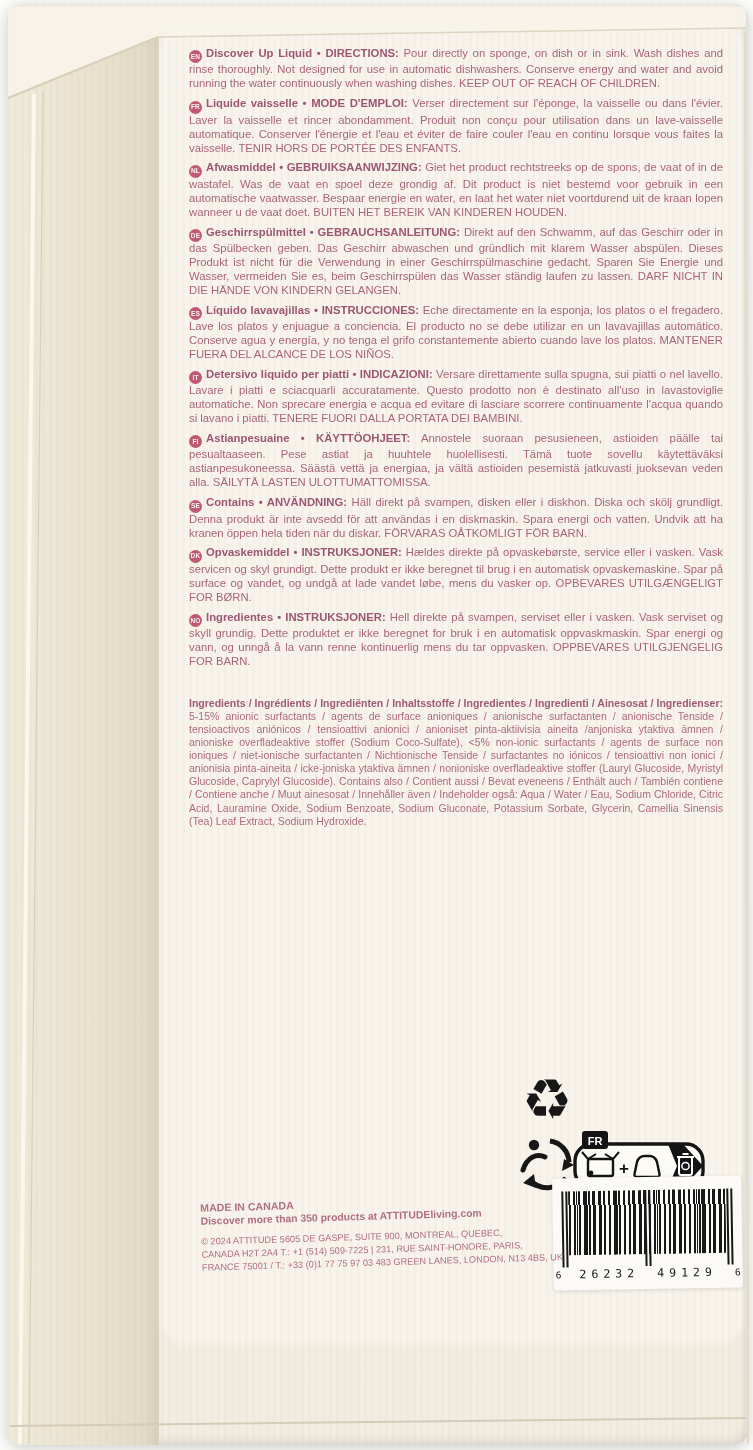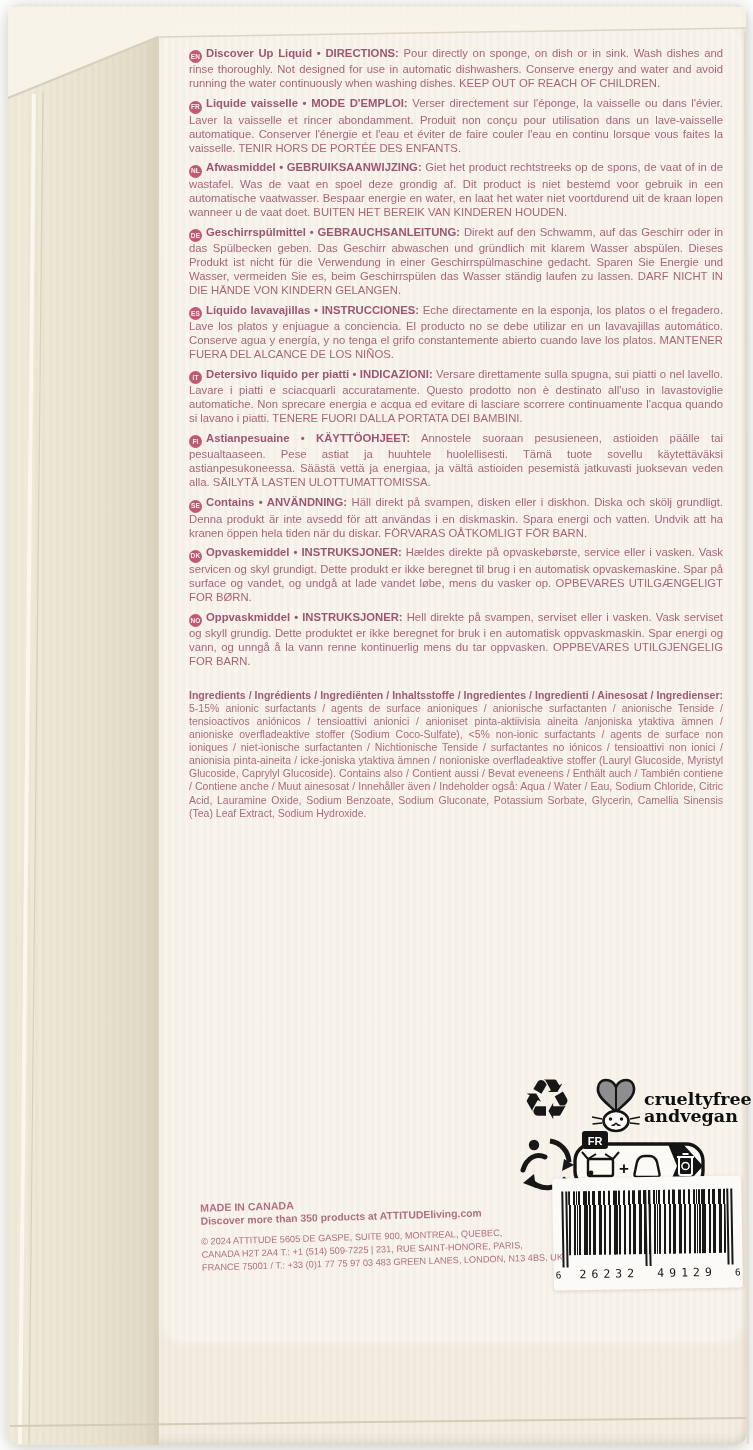--- a/index.html
+++ b/index.html
@@ -18,21 +18,21 @@
        background:#f8f4ec;box-shadow:0 0 12px rgba(255,255,255,.9);}
   .edges{position:absolute;inset:0;pointer-events:none;}
 
   
   .content{position:absolute;left:189px;top:47px;width:534px;color:#a8647a;}
   .sec{margin:0 0 6px 0;font-size:11.3px;line-height:13.9px;text-align:justify;}
   .lead{font-weight:bold;color:#9d5671;}
   .lang-badge{display:inline-flex;align-items:center;justify-content:center;width:13px;height:13px;
        border-radius:50%;background:#bf5a72;color:#fcf2f3;font-size:6.5px;font-weight:bold;
        vertical-align:-2px;margin-right:4px;letter-spacing:.2px;}
-  .ingredients{margin-top:20px;font-size:10.5px;line-height:13.1px;text-align:justify;color:#ad6a7e;}
+  .ingredients{margin-top:28px;font-size:10.5px;line-height:13.1px;text-align:justify;color:#ad6a7e;}
   .ing-head{font-weight:bold;color:#a05b74;}
 
   
   .recycle{position:absolute;left:522px;top:1070px;font-size:56px;line-height:60px;color:#171717;}
   .cruelty{position:absolute;left:589px;top:1076px;display:flex;align-items:flex-start;}
   .cruelty-text{font-family:"DejaVu Serif","Liberation Serif",serif;font-size:17.5px;line-height:16.5px;
        color:#0f0f0f;font-weight:600;margin-top:15px;margin-left:1px;}
   .triman{position:absolute;left:517px;top:1134px;}
   .fr-panel{position:absolute;left:572px;top:1128px;}
 
@@ -81,42 +81,27 @@
   <div class="content">
     <p class="sec"><span class="lang-badge">EN</span><span class="lead">Discover Up Liquid • DIRECTIONS:</span> <span>Pour directly on sponge, on dish or in sink. Wash dishes and rinse thoroughly. Not designed for use in automatic dishwashers. Conserve energy and water and avoid running the water continuously when washing dishes. KEEP OUT OF REACH OF CHILDREN.</span></p>
     <p class="sec"><span class="lang-badge">FR</span><span class="lead">Liquide vaisselle • MODE D'EMPLOI:</span> <span>Verser directement sur l'éponge, la vaisselle ou dans l'évier. Laver la vaisselle et rincer abondamment. Produit non conçu pour utilisation dans un lave-vaisselle automatique. Conserver l'énergie et l'eau et éviter de faire couler l'eau en continu lorsque vous faites la vaisselle. TENIR HORS DE PORTÉE DES ENFANTS.</span></p>
     <p class="sec"><span class="lang-badge">NL</span><span class="lead">Afwasmiddel • GEBRUIKSAANWIJZING:</span> <span>Giet het product rechtstreeks op de spons, de vaat of in de wastafel. Was de vaat en spoel deze grondig af. Dit product is niet bestemd voor gebruik in een automatische vaatwasser. Bespaar energie en water, en laat het water niet voortdurend uit de kraan lopen wanneer u de vaat doet. BUITEN HET BEREIK VAN KINDEREN HOUDEN.</span></p>
     <p class="sec"><span class="lang-badge">DE</span><span class="lead">Geschirrspülmittel • GEBRAUCHSANLEITUNG:</span> <span>Direkt auf den Schwamm, auf das Geschirr oder in das Spülbecken geben. Das Geschirr abwaschen und gründlich mit klarem Wasser abspülen. Dieses Produkt ist nicht für die Verwendung in einer Geschirrspülmaschine gedacht. Sparen Sie Energie und Wasser, vermeiden Sie es, beim Geschirrspülen das Wasser ständig laufen zu lassen. DARF NICHT IN DIE HÄNDE VON KINDERN GELANGEN.</span></p>
     <p class="sec"><span class="lang-badge">ES</span><span class="lead">Líquido lavavajillas • INSTRUCCIONES:</span> <span>Eche directamente en la esponja, los platos o el fregadero. Lave los platos y enjuague a conciencia. El producto no se debe utilizar en un lavavajillas automático. Conserve agua y energía, y no tenga el grifo constantemente abierto cuando lave los platos. MANTENER FUERA DEL ALCANCE DE LOS NIÑOS.</span></p>
     <p class="sec"><span class="lang-badge">IT</span><span class="lead">Detersivo liquido per piatti • INDICAZIONI:</span> <span>Versare direttamente sulla spugna, sui piatti o nel lavello. Lavare i piatti e sciacquarli accuratamente. Questo prodotto non è destinato all'uso in lavastoviglie automatiche. Non sprecare energia e acqua ed evitare di lasciare scorrere continuamente l'acqua quando si lavano i piatti. TENERE FUORI DALLA PORTATA DEI BAMBINI.</span></p>
     <p class="sec"><span class="lang-badge">FI</span><span class="lead">Astianpesuaine • KÄYTTÖOHJEET:</span> <span>Annostele suoraan pesusieneen, astioiden päälle tai pesualtaaseen. Pese astiat ja huuhtele huolellisesti. Tämä tuote sovellu käytettäväksi astianpesukoneessa. Säästä vettä ja energiaa, ja vältä astioiden pesemistä jatkuvasti juoksevan veden alla. SÄILYTÄ LASTEN ULOTTUMATTOMISSA.</span></p>
     <p class="sec"><span class="lang-badge">SE</span><span class="lead">Contains • ANVÄNDNING:</span> <span>Häll direkt på svampen, disken eller i diskhon. Diska och skölj grundligt. Denna produkt är inte avsedd för att användas i en diskmaskin. Spara energi och vatten. Undvik att ha kranen öppen hela tiden när du diskar. FÖRVARAS OÅTKOMLIGT FÖR BARN.</span></p>
     <p class="sec"><span class="lang-badge">DK</span><span class="lead">Opvaskemiddel • INSTRUKSJONER:</span> <span>Hældes direkte på opvaskebørste, service eller i vasken. Vask servicen og skyl grundigt. Dette produkt er ikke beregnet til brug i en automatisk opvaskemaskine. Spar på surface og vandet, og undgå at lade vandet løbe, mens du vasker op. OPBEVARES UTILGÆNGELIGT FOR BØRN.</span></p>
-    <p class="sec"><span class="lang-badge">NO</span><span class="lead">Oppvaskmiddel • INSTRUKSJONER:</span> <span>Hell direkte på svampen, serviset eller i vasken. Vask serviset og skyll grundig. Dette produktet er ikke beregnet for bruk i en automatisk oppvaskmaskin. Spar energi og vann, og unngå å la vann renne kontinuerlig mens du tar oppvasken. OPPBEVARES UTILGJENGELIG FOR BARN.</span></p>
+    <p class="sec"><span class="lang-badge">NO</span><span class="lead">Ingredientes • INSTRUKSJONER:</span> <span>Hell direkte på svampen, serviset eller i vasken. Vask serviset og skyll grundig. Dette produktet er ikke beregnet for bruk i en automatisk oppvaskmaskin. Spar energi og vann, og unngå å la vann renne kontinuerlig mens du tar oppvasken. OPPBEVARES UTILGJENGELIG FOR BARN.</span></p>
 
     <p class="ingredients"><span class="ing-head">Ingredients / Ingrédients / Ingrediënten / Inhaltsstoffe / Ingredientes / Ingredienti / Ainesosat / Ingredienser:</span> <span>5-15% anionic surfactants / agents de surface anioniques / anionische surfactanten / anionische Tenside / tensioactivos aniónicos / tensioattivi anionici / anioniset pinta-aktiivisia aineita /anjoniska ytaktiva ämnen / anioniske overfladeaktive stoffer (Sodium Coco-Sulfate), &lt;5% non-ionic surfactants / agents de surface non ioniques / niet-ionische surfactanten / Nichtionische Tenside / surfactantes no iónicos / tensioattivi non ionici / anionisia pinta-aineita / icke-joniska ytaktiva ämnen / nonioniske overfladeaktive stoffer (Lauryl Glucoside, Myristyl Glucoside, Caprylyl Glucoside). Contains also / Contient aussi / Bevat eveneens / Enthält auch / También contiene / Contiene anche / Muut ainesosat / Innehåller även / Indeholder også: Aqua / Water / Eau, Sodium Chloride, Citric Acid, Lauramine Oxide, Sodium Benzoate, Sodium Gluconate, Potassium Sorbate, Glycerin, Camellia Sinensis (Tea) Leaf Extract, Sodium Hydroxide.</span></p>
   </div>
 
   <div class="recycle">♻</div>
 
-  <div class="cruelty">
-    <svg width="54" height="64" viewBox="0 0 54 64">
-      <path d="M27 11 C23 2 10 1 9 12 C8 21 18 27 27 36 C36 27 46 21 45 12 C44 1 31 2 27 11 Z" fill="#8e8e8e" stroke="#141414" stroke-width="2.6"></path>
-      <path d="M27 11 L27 35" stroke="#141414" stroke-width="2"></path>
-      <ellipse cx="27" cy="45" rx="12.5" ry="10" fill="#fdfcf8" stroke="#141414" stroke-width="2.6"></ellipse>
-      <circle cx="21.5" cy="43" r="1.7" fill="#141414"></circle>
-      <circle cx="32.5" cy="43" r="1.7" fill="#141414"></circle>
-      <path d="M27 47 q-2 3 -4.5 2.2 M27 47 q2 3 4.5 2.2" stroke="#141414" stroke-width="1.4" fill="none"></path>
-      <path d="M13 43 L3 41 M13 47 L3.5 48 M41 43 L51 41 M41 47 L50.5 48" stroke="#141414" stroke-width="1.4"></path>
-    </svg>
-    <div class="cruelty-text">
-      <div>crueltyfree</div>
-      <div>andvegan</div>
-    </div>
-  </div>
 
   <div class="triman">
     <svg width="58" height="60" viewBox="0 0 58 60">
       <circle cx="17" cy="11" r="5.2" fill="#171717"></circle>
       <path d="M6 36 C10 23 20 19 28 23" stroke="#171717" stroke-width="5" fill="none" stroke-linecap="round"></path>
       <path d="M33 7 A 22 22 0 0 1 52 28" stroke="#171717" stroke-width="5" fill="none"></path>
       <polygon points="47,25 57,31 45,37" fill="#171717"></polygon>
       <path d="M49 44 A 23 23 0 0 1 13 46" stroke="#171717" stroke-width="5" fill="none"></path>
       <polygon points="17,40 6,49 19,54" fill="#171717"></polygon>
     </svg>

